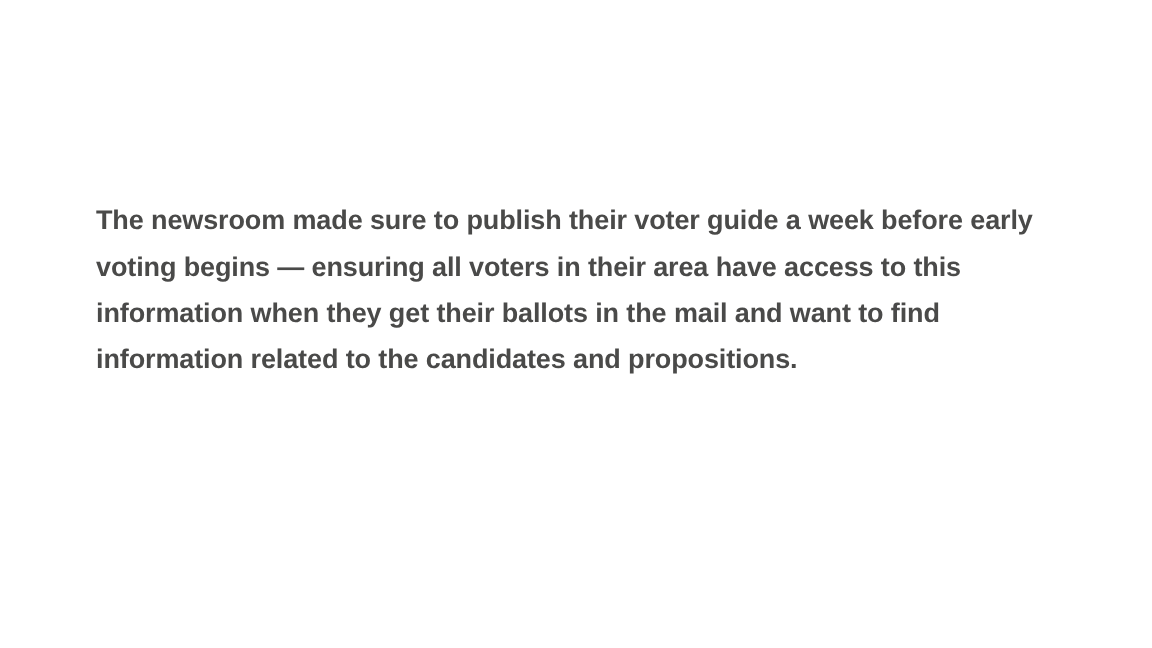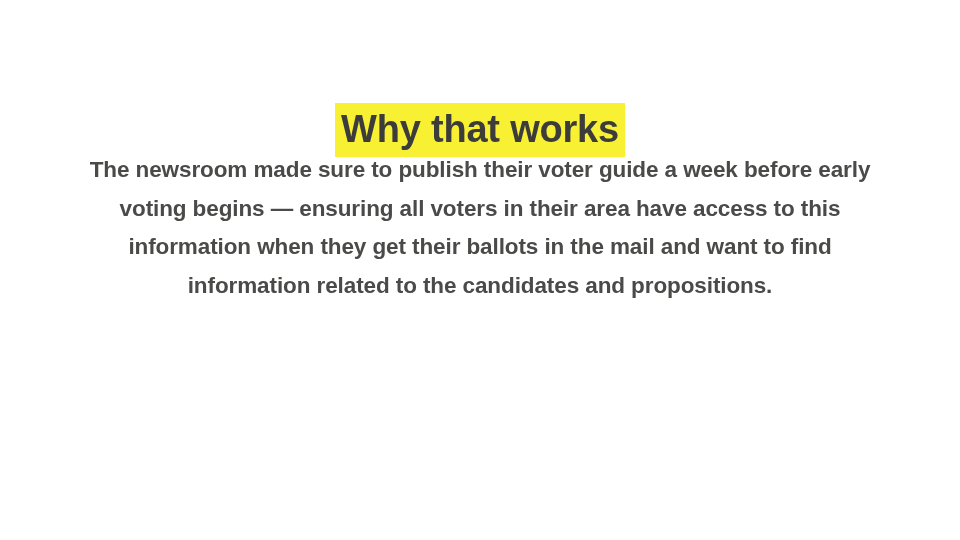--- a/index.html
+++ b/index.html
@@ -33,40 +33,37 @@
     line-height: 1.2;
     font-weight: 700;
     color: #3c3c3b;
     background-color: #f7f033;
     padding: 4px 6px 4px 6px;
     letter-spacing: -0.2px;
     white-space: nowrap;
   }
   .body-wrap {
     position: absolute;
-    top: 151px;
+    top: 165px;
     left: 80px;
     width: 800px;
-    text-align: center;
+    text-align: left;
   }
   .slide-body {
     font-size: 22.5px;
     line-height: 38.5px;
     font-weight: 700;
     color: #4a4a49;
     letter-spacing: -0.1px;
     margin: 0;
   }
 </style>
 </head>
 <body>
 
 <div class="slide">
 
-  <div class="title-wrap">
-    <h1 class="slide-title">Why that works</h1>
-  </div>
 
   <div class="body-wrap">
     <p class="slide-body">The newsroom made sure to publish their voter guide a week before early voting begins — ensuring all voters in their area have access to this information when they get their ballots in the mail and want to find information related to the candidates and propositions.</p>
   </div>
 
 </div>
 
 </body></html>

